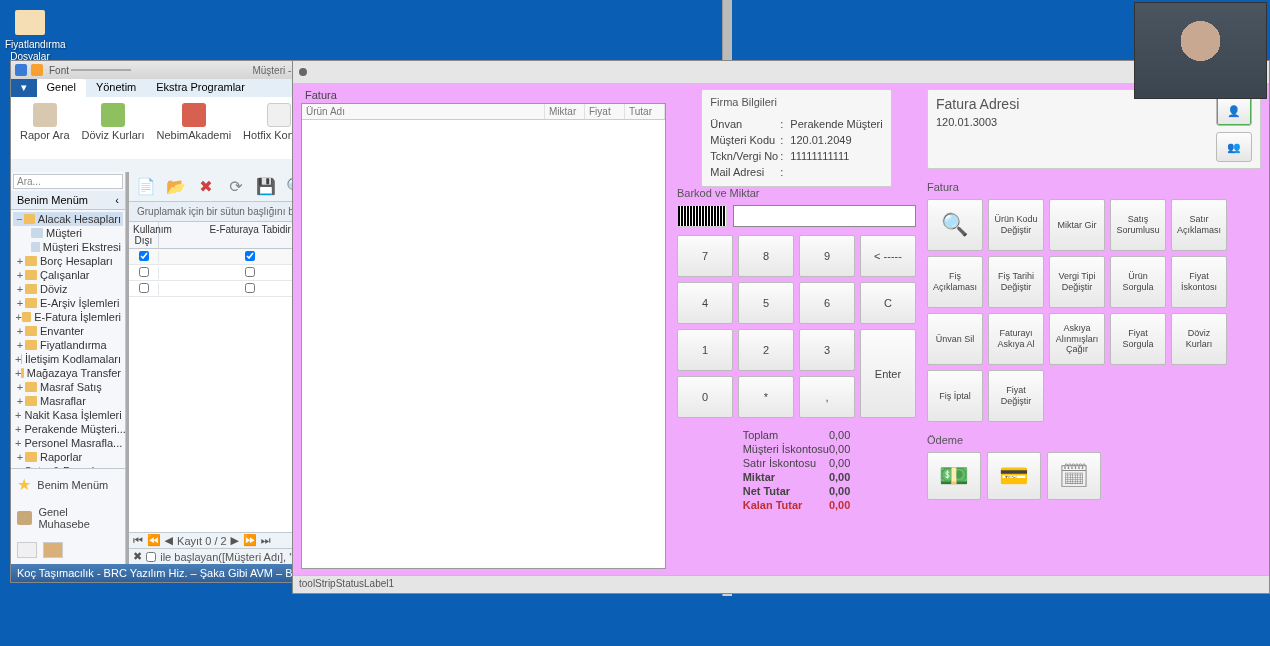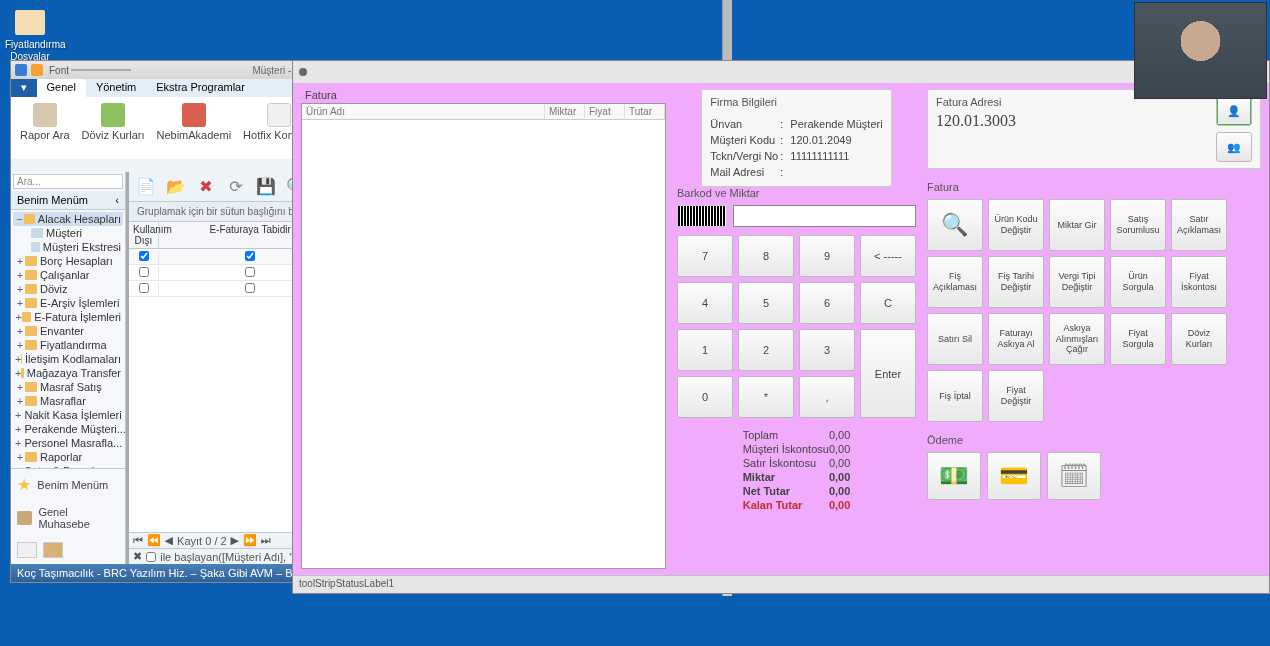--- a/index.html
+++ b/index.html
@@ -99,22 +99,22 @@
 .key { background: linear-gradient(#fcfcfc,#e8e8e8); border:1px solid #bbb; border-radius:2px; display:flex; align-items:center; justify-content:center; font-size:11px; color:#444; cursor:pointer; }
 .key-enter { grid-row: span 2; }
 .totals { margin-top: 10px; }
 .totals-row { display:flex; justify-content:space-between; font-size:11px; padding: 1px 4px; color:#444; }
 .totals-row.bold { font-weight:bold; }
 .totals-row.red { font-weight:bold; color:#c03030; }
 
 .pos-right { flex:1; display:flex; flex-direction:column; }
 .fatura-adr { border:1px solid #ccc; background:#f6f6f6; padding: 6px 8px; border-radius:2px; display:flex; }
 .fatura-adr-left { flex:1; }
-.fatura-adr-title { font-size:11px; color:#555; margin-bottom:4px; }
-.fatura-adr-val { font-size:16px; color:#444;font-family:Liberation Serif, serif; }
+.fatura-adr-title { font-size:14px; color:#555; margin-bottom:4px; }
+.fatura-adr-val { font-size:11px; color:#444; }
 .fatura-adr-icons { display:flex; flex-direction:column; gap:6px; }
 .square-btn { width:36px; height:30px; background:linear-gradient(#fdfdfd,#e6e6e6); border:1px solid #bbb; border-radius:3px; display:flex; align-items:center; justify-content:center; cursor:pointer; }
 .square-btn.green { box-shadow: 0 0 0 1px #4caf50 inset; }
 
 .action-area { margin-top: 12px; }
 .action-title { font-size:11px; color:#555; margin-bottom: 6px; }
 .action-grid { display:grid; grid-template-columns: repeat(5, 56px); gap: 5px; }
 .act-btn { height:52px; background:linear-gradient(#fcfcfc,#e8e8e8); border:1px solid #bbb; border-radius:2px; display:flex; align-items:center; justify-content:center; text-align:center; font-size:9px; color:#444; cursor:pointer; padding: 2px; line-height: 1.2; }
 .act-btn .mag { font-size:22px; color:#888; }
 
@@ -494,21 +494,21 @@
             </div>
           <div class="act-btn">Ürün Kodu Değiştir</div>
           <div class="act-btn">Miktar Gir</div>
           <div class="act-btn">Satış Sorumlusu</div>
           <div class="act-btn">Satır Açıklaması</div>
           <div class="act-btn">Fiş Açıklaması</div>
           <div class="act-btn">Fiş Tarihi Değiştir</div>
           <div class="act-btn">Vergi Tipi Değiştir</div>
           <div class="act-btn">Ürün Sorgula</div>
           <div class="act-btn">Fiyat İskontosı</div>
-          <div class="act-btn">Satırı Sil</div>
+          <div class="act-btn">Ünvan Sil</div>
           <div class="act-btn">Faturayı Askıya Al</div>
           <div class="act-btn">Askıya Alınmışları Çağır</div>
           <div class="act-btn">Fiyat Sorgula</div>
           <div class="act-btn">Döviz Kurları</div>
           <div class="act-btn">Fiş İptal</div>
           <div class="act-btn">Fiyat Değiştir</div>
         </div>
       </div>
 
       <div class="odeme">

